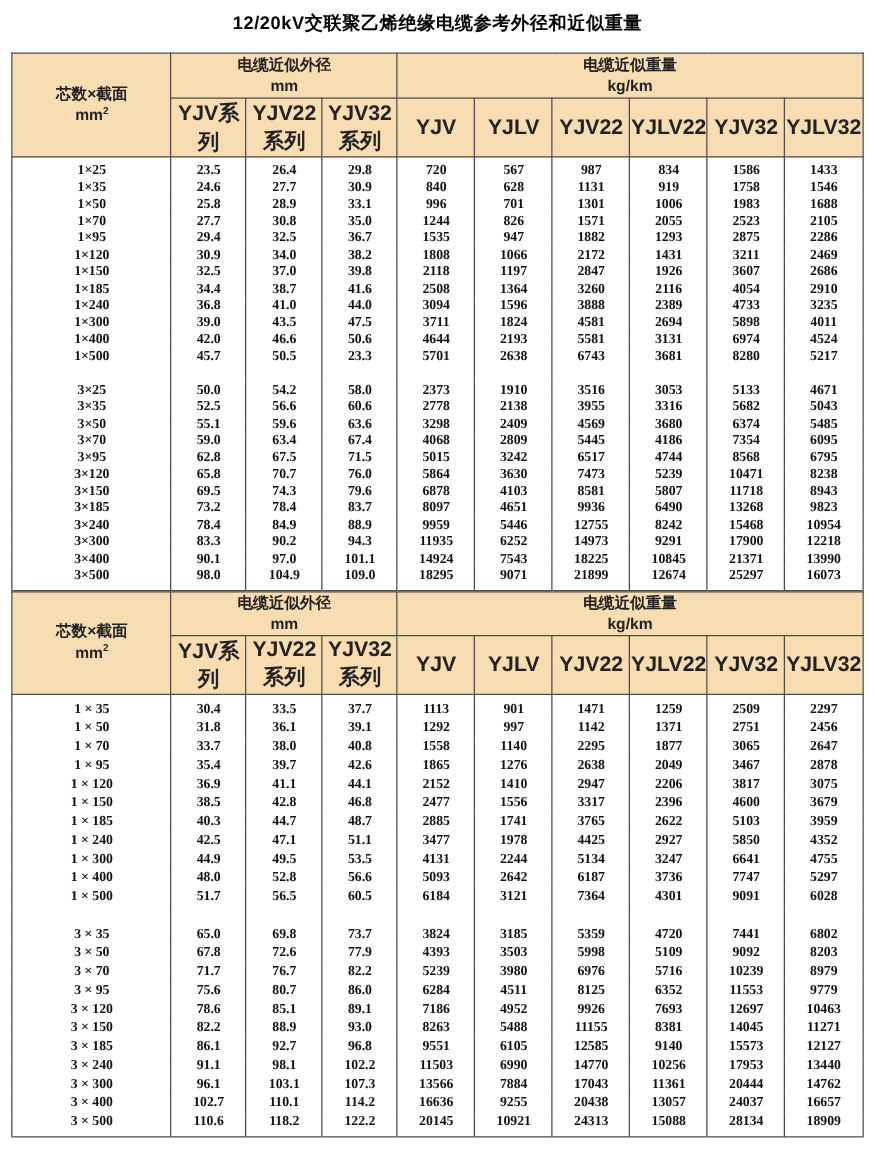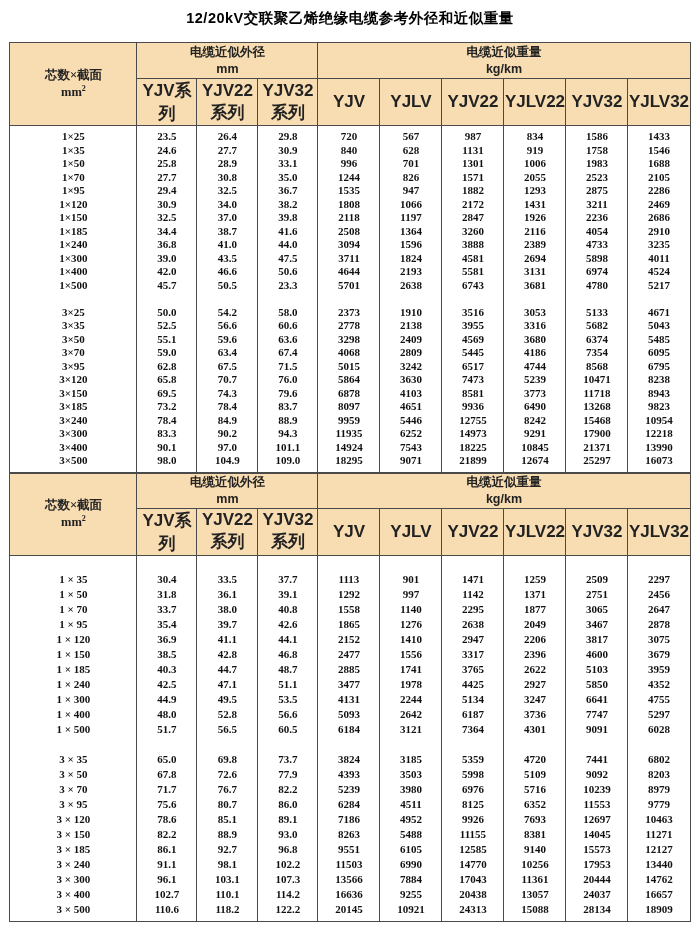--- a/index.html
+++ b/index.html
@@ -40,37 +40,37 @@
     font-weight: bold;
     color: #222;
     padding: 0;
     text-align: center;
     margin-top: 40px;
   }
   .spec-table thead tr.group-row th { height: 36px; font-size: 12.5px; line-height: 1.35; }
   .spec-table thead tr.series-row th { height: 31px; font-size: 17px; }
   .t2 thead tr.group-row th { height: 35px; }
   .t2 thead tr.series-row th { height: 29px; }
-  .spec-table thead th.corner { font-size: 12.5px; font-family: Liberation Serif, serif; }
+  .spec-table thead th.corner { font-size: 12.5px; }
   .spec-table sup { font-size: 8px; }
   .spec-table tbody td {
     border-left: 1px solid var(--border-color);
     border-right: 1px solid var(--border-color);
     border-top: 0; border-bottom: 0;
     text-align: center;
     font-weight: bold;
     font-size: 11px;
     padding: 0;
     white-space: nowrap;
     overflow: hidden;
   }
   .t1 tbody td { height: 13.5px; line-height: 13.5px; }
   .t2 tbody td { height: 15px;   line-height: 15px; }
   .t1 tbody tr:first-child td { padding-top: 4px; }
-  .t2 tbody tr:first-child td { padding-top: 16px; }
+  .t2 tbody tr:first-child td { padding-top: 4px; }
   .t1 tbody tr:last-child td  { padding-bottom: 4px; text-align: center; }
   .t2 tbody tr:last-child td  { padding-bottom: 4px; }
 </style>
 </head>
 <body>
 
 <div class="page">
 
   <div class="tbl-title">12/20kV交联聚乙烯绝缘电缆参考外径和近似重量</div>
 
@@ -189,21 +189,21 @@
         </tr>
         <tr>
           <td>1×150</td>
           <td>32.5</td>
           <td>37.0</td>
           <td>39.8</td>
           <td>2118</td>
           <td>1197</td>
           <td>2847</td>
           <td>1926</td>
-          <td>2236</td>
+          <td>3607</td>
           <td>2686</td>
         </tr>
         <tr>
           <td>1×185</td>
           <td>34.4</td>
           <td>38.7</td>
           <td>41.6</td>
           <td>2508</td>
           <td>1364</td>
           <td>3260</td>
@@ -249,21 +249,21 @@
         </tr>
         <tr>
           <td>1×500</td>
           <td>45.7</td>
           <td>50.5</td>
           <td>23.3</td>
           <td>5701</td>
           <td>2638</td>
           <td>6743</td>
           <td>3681</td>
-          <td>4780</td>
+          <td>8280</td>
           <td>5217</td>
         </tr>
         <tr>
           <td>&nbsp;</td>
           <td>&nbsp;</td>
           <td>&nbsp;</td>
           <td>&nbsp;</td>
           <td>&nbsp;</td>
           <td>&nbsp;</td>
           <td>&nbsp;</td>
@@ -344,21 +344,21 @@
           <td>8238</td>
         </tr>
         <tr>
           <td>3×150</td>
           <td>69.5</td>
           <td>74.3</td>
           <td>79.6</td>
           <td>6878</td>
           <td>4103</td>
           <td>8581</td>
-          <td>3773</td>
+          <td>5807</td>
           <td>11718</td>
           <td>8943</td>
         </tr>
         <tr>
           <td>3×185</td>
           <td>73.2</td>
           <td>78.4</td>
           <td>83.7</td>
           <td>8097</td>
           <td>4651</td>

